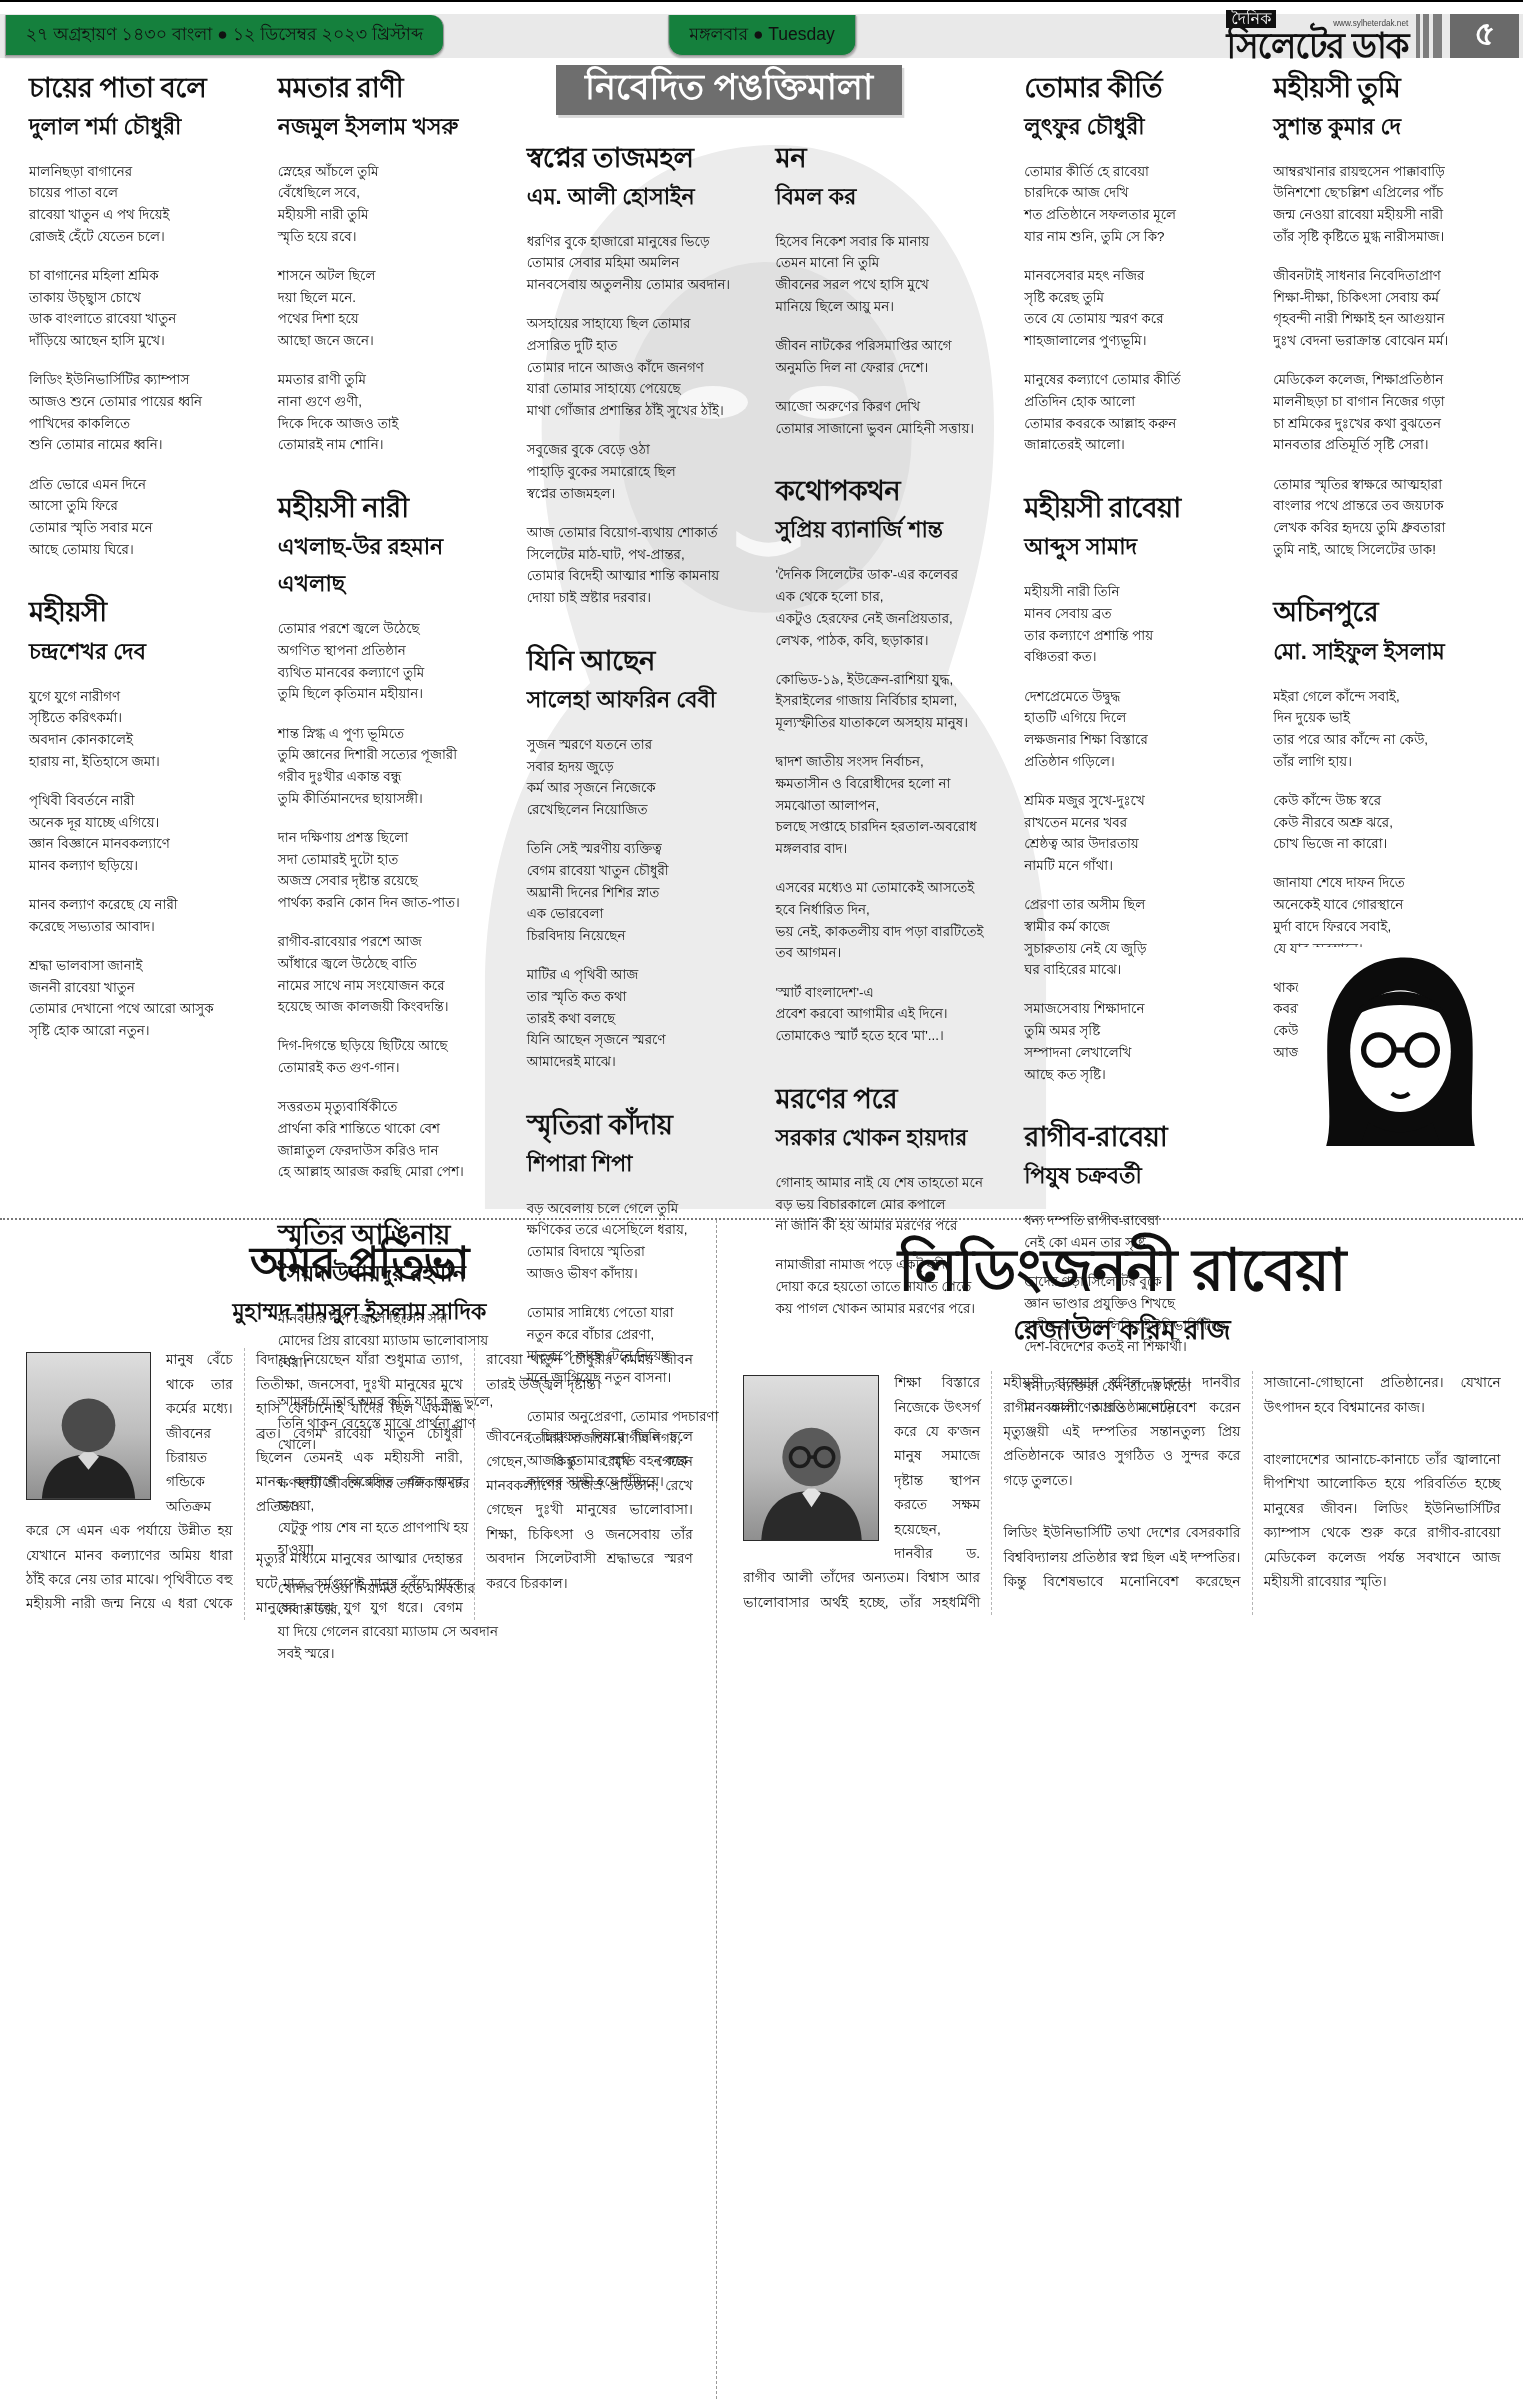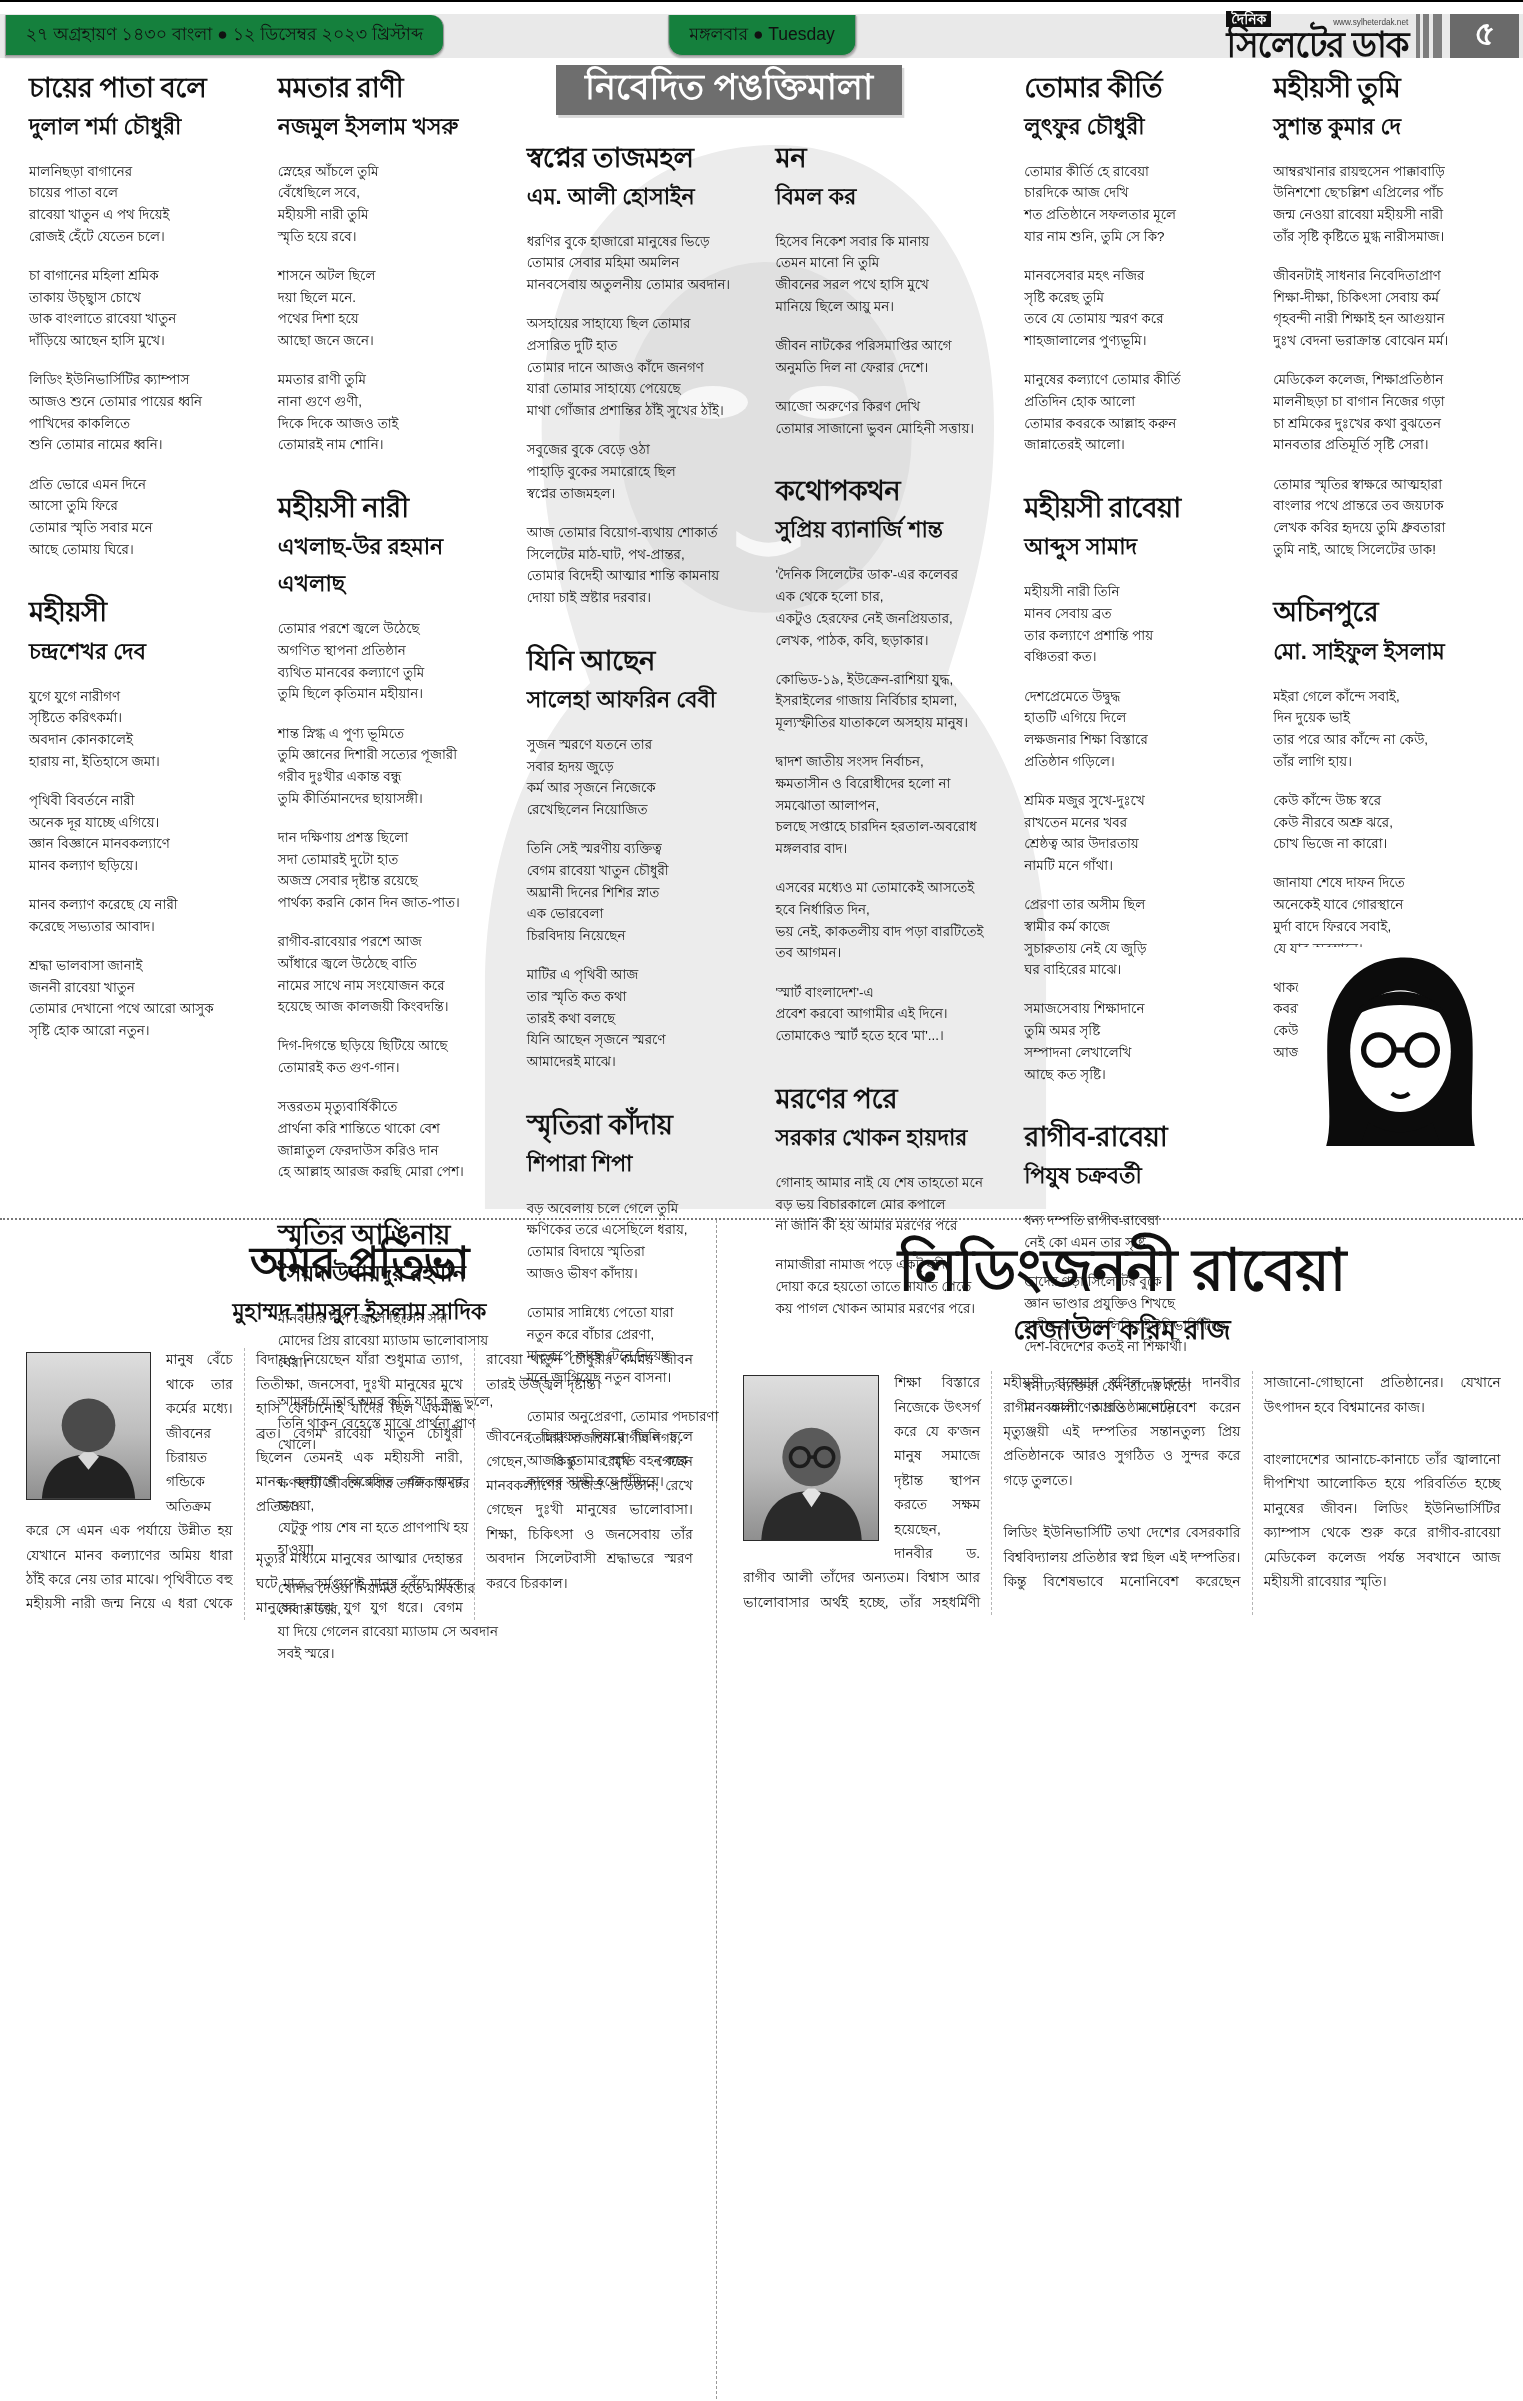--- a/index.html
+++ b/index.html
@@ -11,21 +11,21 @@
   
   .topbar{position:relative;margin-top:11.7px;height:44px;background:#e9e9e9;
     display:flex;align-items:center;justify-content:space-between;padding:0 4.7px;box-sizing:border-box;}
   .pill{background:#15803d;border:1.2px solid #9a9a9a;border-radius:0 0 13px 13px;border-top:none;
     padding:5.8px 20px;font-weight:normal;font-size:17.5px;white-space:nowrap;box-shadow:0 1.2px 1.8px rgba(0,0,0,.25);}
   .pill.left{border-radius:0 13px 13px 0;margin-left:0;}
   .pill.center{position:absolute;left:50%;transform:translateX(-50%);border-radius:0 0 14px 14px;text-align:center;}
   .mast{display:flex;align-items:center;gap:8.2px;margin-right:0;}
   .mast-text{display:flex;flex-direction:column;align-items:flex-end;line-height:1;}
   .mast-top{display:flex;width:100%;justify-content:space-between;align-items:flex-end;}
-  .mast-daily{font-size:14px;font-weight:bold;background:#111;color:#fff;padding:1.2px 4.7px;}
+  .mast-daily{font-size:16px;font-weight:normal;background:#111;color:#fff;padding:1.2px 4.7px;}
   .mast-url{font-size:8.2px;color:#444;margin-left:12px;}
   .mast-name{font-size:34px;font-weight:bold;letter-spacing:-1.2px;transform:scaleY(1.05);}
   .mast-bars{display:flex;gap:3.5px;height:44px;align-items:stretch;}
   .mast-bars span{display:block;background:#7d7d7d;}
   .b1{width:3.5px;} .b2{width:5.8px;} .b3{width:9.4px;}
   .pageno{width:69px;height:44px;background:#6a6a6a;color:#fff;display:flex;align-items:center;justify-content:center;
     font-size:33px;font-weight:bold;}
   
   .poems-wrap{position:relative;height:1160px;}
   .watermark{position:absolute;left:327px;top:17.5px;z-index:0;opacity:1;pointer-events:none;}

